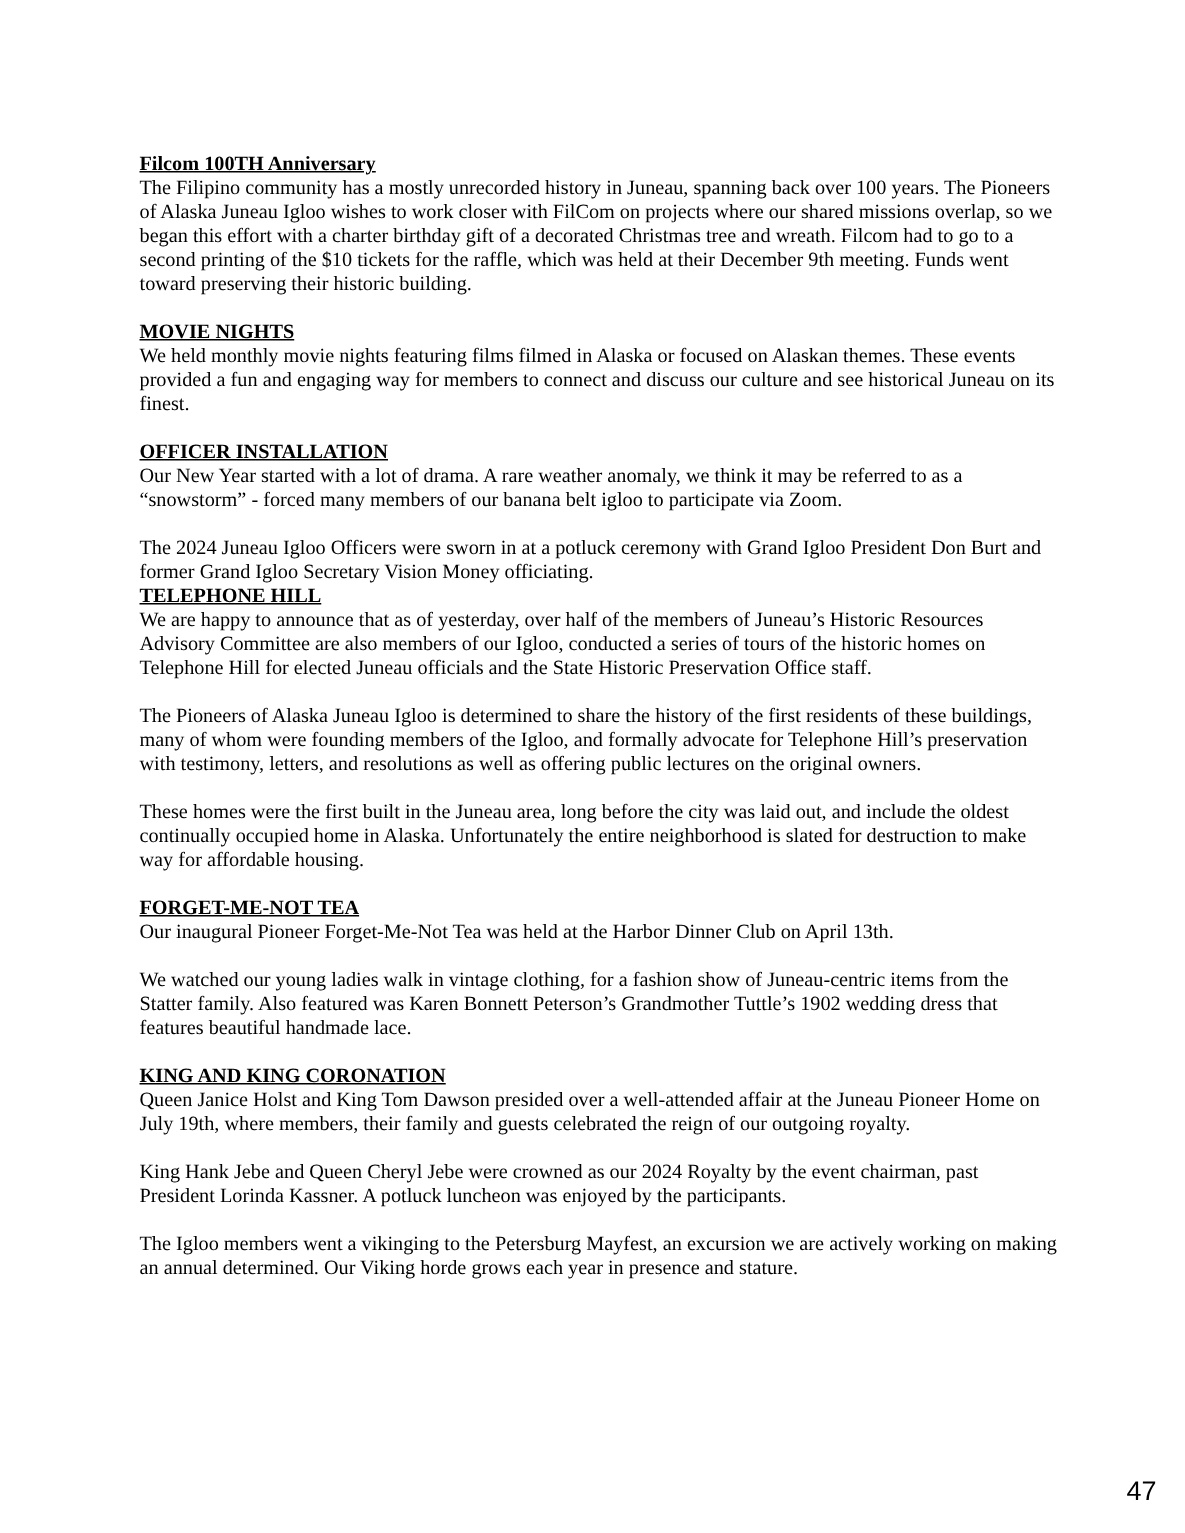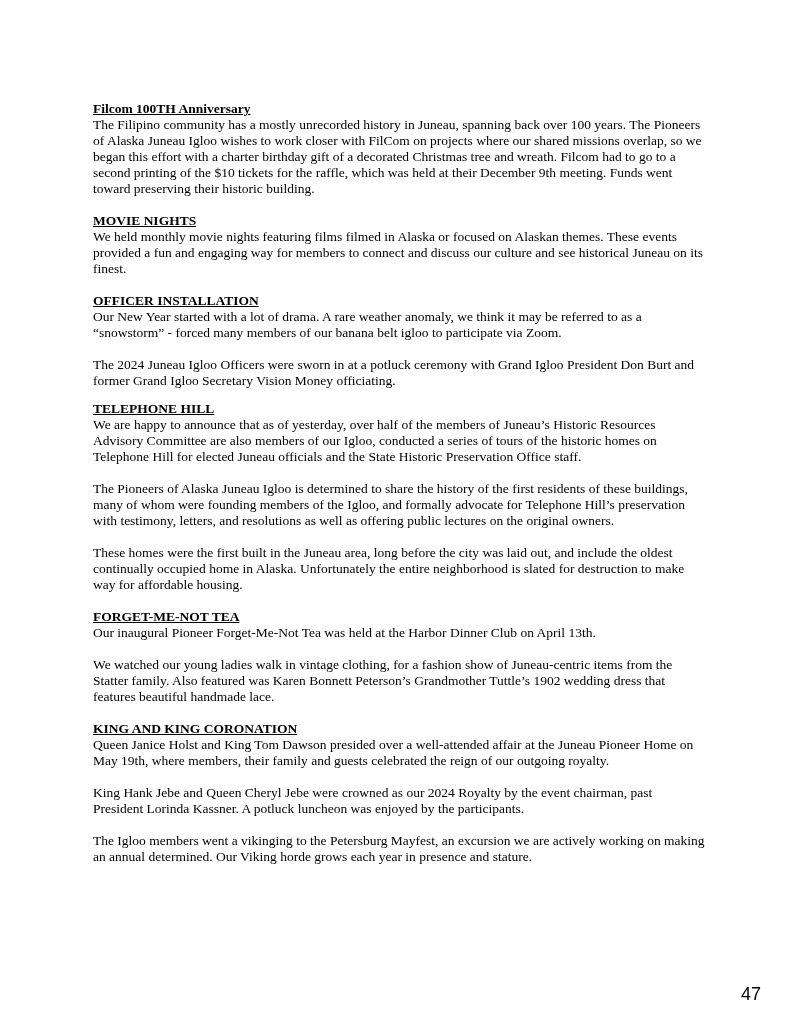--- a/index.html
+++ b/index.html
@@ -31,25 +31,25 @@
     font-size: 13.5px;
     line-height: 16px;
     font-weight: bold;
     margin: 0;
     text-decoration: underline;
   }
   .para {
     margin: 0 0 16px 0;
   }
   .para.no-gap {
-    margin-bottom: 12px;
+    margin-bottom: 0;
   }
   .page-number {
     position: absolute;
-    right: 29px;
+    right: 19px;
     bottom: 18px;
     font-family: "Liberation Sans", sans-serif;
     font-size: 18px;
     line-height: 20px;
     color: #000000;
   }
 </style>
 </head>
 <body>
 
@@ -80,21 +80,21 @@
     </div>
 
     <div class="section extra-gap">
       <h3 class="heading">FORGET-ME-NOT TEA</h3>
       <p class="para">Our inaugural Pioneer Forget-Me-Not Tea was held at the Harbor Dinner Club on April 13th.</p>
       <p class="para">We watched our young ladies walk in vintage clothing, for a fashion show of Juneau-centric items from the Statter family.  Also featured was Karen Bonnett Peterson’s Grandmother Tuttle’s 1902 wedding dress that features beautiful handmade lace.</p>
     </div>
 
     <div class="section">
       <h3 class="heading">KING AND KING CORONATION</h3>
-      <p class="para">Queen Janice Holst and King Tom Dawson presided over a well-attended affair at the Juneau Pioneer Home on May 19th, where members, their family and guests celebrated the reign of our outgoing royalty.</p>
+      <p class="para">Queen Janice Holst and King Tom Dawson presided over a well-attended affair at the Juneau Pioneer Home on July 19th, where members, their family and guests celebrated the reign of our outgoing royalty.</p>
       <p class="para">King Hank Jebe and Queen Cheryl Jebe were crowned as our 2024 Royalty by the event chairman, past President Lorinda Kassner.  A potluck luncheon was enjoyed by the participants.</p>
     </div>
 
     <div class="section">
       <p class="para">The Igloo members went a vikinging to the Petersburg Mayfest, an excursion we are actively working on making an annual determined. Our Viking horde grows each year in presence and stature.</p>
     </div>
 
   </div>
 
   <div class="page-number">47</div>

